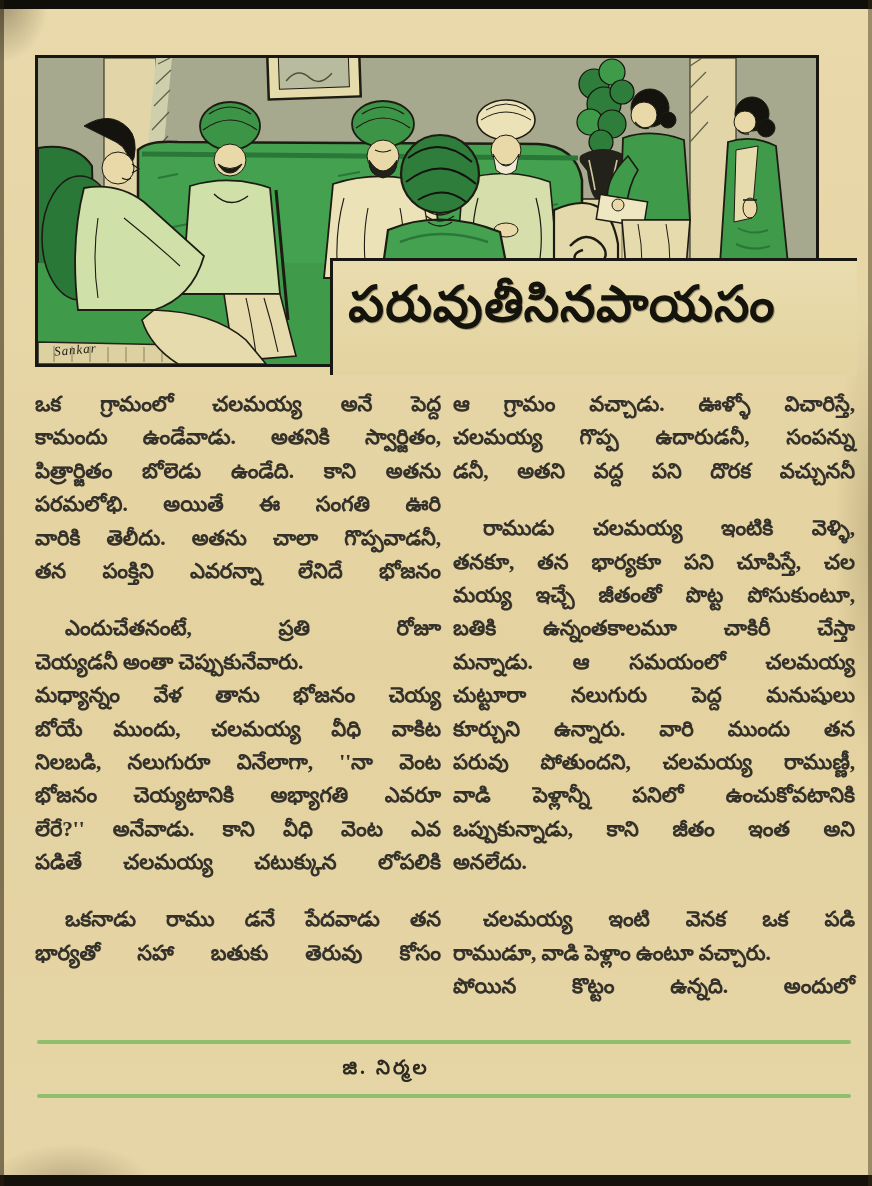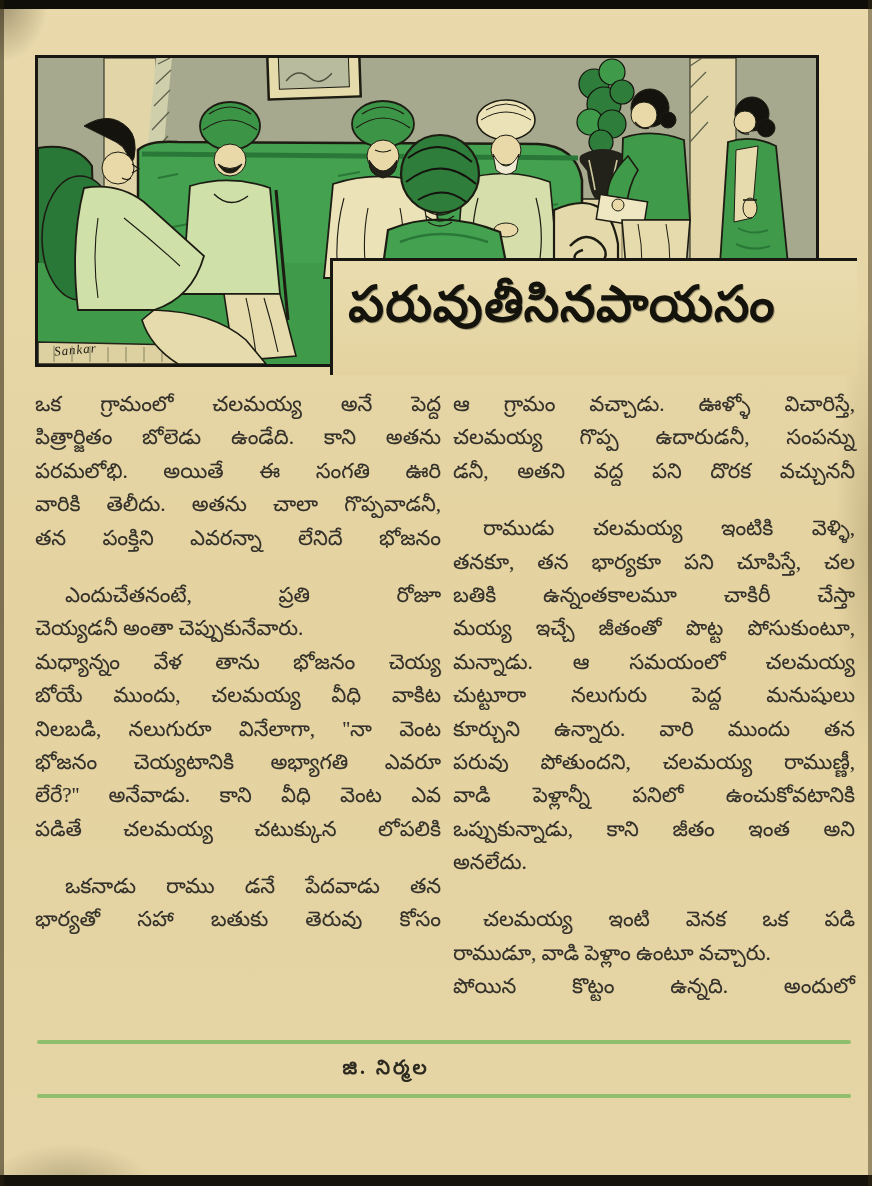--- a/index.html
+++ b/index.html
@@ -42,20 +42,21 @@
   }
 
   
   .col{position:absolute;top:392px;z-index:2;}
   #col-left{left:35px;width:406px;}
   #col-right{left:453px;width:402px;}
   .tl{
     display:flex;justify-content:space-between;align-items:baseline;
     height:33.4px;font-size:21px;color:#33312a;
     text-shadow:.4px .4px 0 rgba(51,49,42,.25);
+    font-weight:bold;
   }
   .tl span{white-space:pre;}
   .tl.nj{justify-content:flex-start;}
   .tl.ind{padding-left:30px;margin-top:24px;}
 
   
   .rule{position:absolute;left:37px;width:814px;height:4px;background:#8fbe6d;border-radius:2px;z-index:2;}
   #rule-top{top:1040px;}
   #rule-bottom{top:1094px;}
   #byline{
@@ -212,20 +213,26 @@
 
 <div class="col" id="col-left">
     <div class="tl j">
       <span>ఒక</span>
       <span>గ్రామంలో</span>
       <span>చలమయ్య</span>
       <span>అనే</span>
       <span>పెద్ద</span>
     </div>
     <div class="tl j">
+      <span>కామందు</span>
+      <span>ఉండేవాడు.</span>
+      <span>అతనికి</span>
+      <span>స్వార్జితం,</span>
+    </div>
+    <div class="tl j">
       <span>పిత్రార్జితం</span>
       <span>బోలెడు</span>
       <span>ఉండేది.</span>
       <span>కాని</span>
       <span>అతను</span>
     </div>
     <div class="tl j">
       <span>పరమలోభి.</span>
       <span>అయితే</span>
       <span>ఈ</span>
@@ -340,33 +347,33 @@
     </div>
     <div class="tl j">
       <span>తనకూ,</span>
       <span>తన</span>
       <span>భార్యకూ</span>
       <span>పని</span>
       <span>చూపిస్తే,</span>
       <span>చల</span>
     </div>
     <div class="tl j">
-      <span>బతికి</span>
-      <span>ఉన్నంతకాలమూ</span>
-      <span>చాకిరీ</span>
-      <span>చేస్తా</span>
-    </div>
-    <div class="tl j">
       <span>మయ్య</span>
       <span>ఇచ్చే</span>
       <span>జీతంతో</span>
       <span>పొట్ట</span>
       <span>పోసుకుంటూ,</span>
     </div>
     <div class="tl j">
+      <span>బతికి</span>
+      <span>ఉన్నంతకాలమూ</span>
+      <span>చాకిరీ</span>
+      <span>చేస్తా</span>
+    </div>
+    <div class="tl j">
       <span>మన్నాడు.</span>
       <span>ఆ</span>
       <span>సమయంలో</span>
       <span>చలమయ్య</span>
     </div>
     <div class="tl j">
       <span>చుట్టూరా</span>
       <span>నలుగురు</span>
       <span>పెద్ద</span>
       <span>మనుషులు</span>

